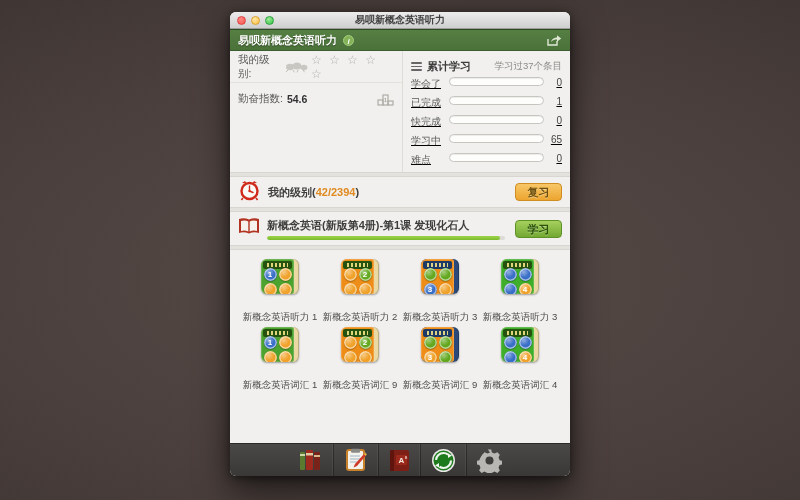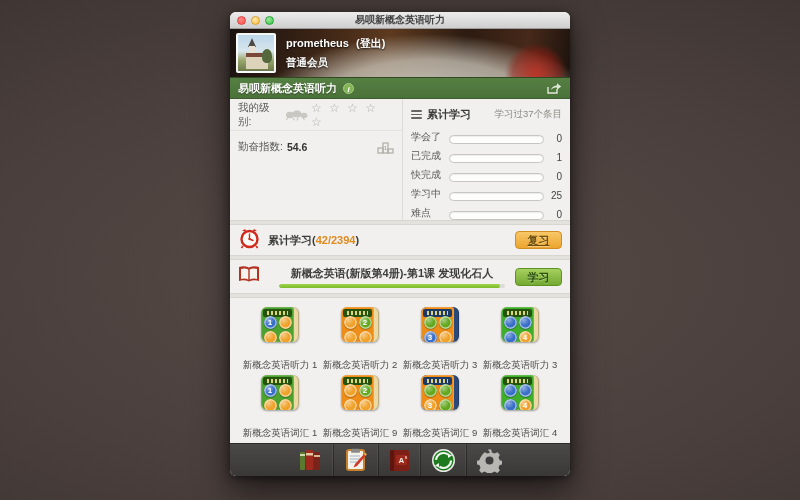--- a/index.html
+++ b/index.html
@@ -82,21 +82,21 @@
   .stat-icon { margin-left:auto; display:flex; }
   .stars { font-size:12px; color:#b3b1ac; letter-spacing:2px; margin-left:2px; }
   .level-animal { margin-left:3px; display:flex; }
   
   .stats-right { flex:1; padding:5px 8px 0 8px; }
   .lp-header { display:flex; align-items:center; height:21px; }
   .hamburger { width:11px; display:flex; flex-direction:column; gap:2px; margin-right:5px; }
   .hamburger span { height:1.5px; background:#666; border-radius:1px; }
   .lp-title { font-size:11px; font-weight:bold; color:#3c3c3c; }
   .lp-summary { margin-left:auto; font-size:9.5px; color:#8a8a86; }
-  .prog-row { display:flex; align-items:flex-end; height:19px; }
+  .prog-row { display:flex; align-items:flex-start; height:19px;text-decoration:underline; }
   .prog-label { width:38px; font-size:10px; color:#5a5a58; flex:0 0 38px; }
   .prog-track {
     flex:1; height:9px; border:1px solid #c6c5c0; border-radius:5px; background:#fdfdfc;
     box-shadow:inset 0 1px 1px rgba(0,0,0,.07); overflow:hidden; position:relative;
   }
   .prog-fill { height:100%; border-radius:4px; width:0; }
   .prog-fill.blue { background:linear-gradient(#8cb0e8,#5e8ad4); }
   .prog-fill.green { background:radial-gradient(circle at 35% 35%, #c4da62,#9dbd32); }
   .prog-value { width:18px; flex:0 0 18px; text-align:right; font-size:10px; color:#444; }
   
@@ -105,29 +105,28 @@
   .task-row { height:30px; display:flex; align-items:center; padding:0 8px; background:#f1f0ee; }
   .task-text { font-size:11px; font-weight:bold; color:#3d3d3b; margin-left:7px; }
   .task-count { color:#e08a1f; }
   .btn {
     margin-left:auto; width:47px; height:18px; border-radius:4px;
     font-size:11px; font-weight:bold; text-align:center; line-height:17px; cursor:pointer;
   }
   .btn-review {
     background:linear-gradient(#f8c768,#eca52f); border:1px solid #cf8d22; color:#6d500f;
     text-shadow:0 1px 0 rgba(255,255,255,.35);
-    text-decoration:underline;
   }
   .btn-study {
     background:linear-gradient(#a6d05e,#73a832); border:1px solid #5f9226; color:#2c520e;
     text-shadow:0 1px 0 rgba(255,255,255,.3);
   }
   
   .lesson-row { height:33px; display:flex; align-items:center; padding:0 8px; background:#f1f0ee; }
-  .lesson-main { flex:1; margin-left:19px; margin-right:10px;text-align:center; }
+  .lesson-main { flex:1; margin-left:7px; margin-right:10px; }
   .lesson-title { font-size:11px; font-weight:bold; color:#3d3d3b; white-space:nowrap; }
   .lesson-track { margin-top:3px; height:4px; border-radius:2px; background:#dcdbd6; overflow:hidden; }
   .lesson-fill { height:100%; background:linear-gradient(#9ed44a,#7cbb2c); border-radius:2px; }
   .lesson-row .btn { margin-left:0; flex:0 0 47px; }
   
   .grid { flex:1; background:#f1f0ee; padding:6px 10px 0 10px;
           display:grid; grid-template-columns:repeat(4,1fr); grid-auto-rows:68px; }
   .app-cell { display:flex; flex-direction:column; align-items:center; cursor:pointer; padding-top:3px; }
   .app-icon {
     width:38px; height:37px; border-radius:6px; position:relative;
@@ -165,36 +164,20 @@
 
   <div class="titlebar">
     <div class="lights">
       <div class="light red"></div>
       <div class="light yellow"></div>
       <div class="light green"></div>
     </div>
     <div class="win-title">易呗新概念英语听力</div>
   </div>
 
-  <div class="profile">
-    <div class="avatar">
-      <div class="spire"></div>
-        <div class="tower"></div>
-        <div class="roof"></div>
-      <div class="church"></div>
-        <div class="tree"></div>
-    </div>
-    <div class="profile-text">
-      <div class="profile-line1">
-        <span>prometheus</span>
-        <span class="logout">(登出)</span>
-      </div>
-      <div class="profile-line2">普通会员</div>
-    </div>
-  </div>
 
   <div class="greenbar">
     <span class="app-title">易呗新概念英语听力</span>
     <span class="info-badge">i</span>
     <span class="share-btn">
       <svg width="16" height="13" viewBox="0 0 16 13">
         <path d="M2 5 v6 h9 v-4" fill="none" stroke="#dfe9d6" stroke-width="1.4"></path>
         <path d="M5 8 C6 4.5 9 3.5 11 3.5 L11 1.2 L15.2 4.6 L11 7.8 L11 5.6 C8.6 5.6 6.6 6.2 5 8 Z" fill="#dfe9d6"></path>
       </svg>
     </span>
@@ -249,21 +232,21 @@
         <span class="prog-value">1</span>
       </div>
       <div class="prog-row">
         <span class="prog-label">快完成</span>
         <span class="prog-track"><span class="prog-fill"></span></span>
         <span class="prog-value">0</span>
       </div>
       <div class="prog-row">
         <span class="prog-label">学习中</span>
         <span class="prog-track"><span class="prog-fill blue" style="width: 95%;"></span></span>
-        <span class="prog-value">25</span>
+        <span class="prog-value">65</span>
       </div>
       <div class="prog-row">
         <span class="prog-label">难点</span>
         <span class="prog-track"><span class="prog-fill"></span></span>
         <span class="prog-value">0</span>
       </div>
     </div>
   </div>
 
   <div class="gap"></div>
@@ -272,21 +255,21 @@
     <span>
       <svg width="23" height="23" viewBox="0 0 23 23">
         <circle cx="11.5" cy="12" r="8" fill="#fdfbf8" stroke="#cf2a1b" stroke-width="2.4"></circle>
         <path d="M4 4 L7 2 L8.5 4.5 Z M19 4 L16 2 L14.5 4.5 Z" fill="#cf2a1b"></path>
         <path d="M5 19 l-1.6 2 M18 19 l1.6 2" stroke="#cf2a1b" stroke-width="1.6"></path>
         <path d="M11.5 12 L11.5 7 M11.5 12 L15 13.5" stroke="#cf2a1b" stroke-width="1.4" stroke-linecap="round"></path>
         <circle cx="11.5" cy="12" r="1.2" fill="#cf2a1b"></circle>
       </svg>
     </span>
     <span class="task-text">
-      <span>累计学习(</span><span class="task-count" style="color: rgb(224, 138, 31);">42/2394</span><span>)</span>
+      <span>我的级别(</span><span class="task-count" style="color: rgb(224, 138, 31);">42/2394</span><span>)</span>
     </span>
     <div class="btn btn-review">复习</div>
   </div>
 
   <div class="gap"></div>
 
   <div class="lesson-row">
     <span>
       <svg width="22" height="19" viewBox="0 0 22 19">
         <path d="M1 2 Q6 0.5 11 2.5 Q16 0.5 21 2 L21 16 Q16 14.5 11 16.5 Q6 14.5 1 16 Z" fill="#b23322"></path>

